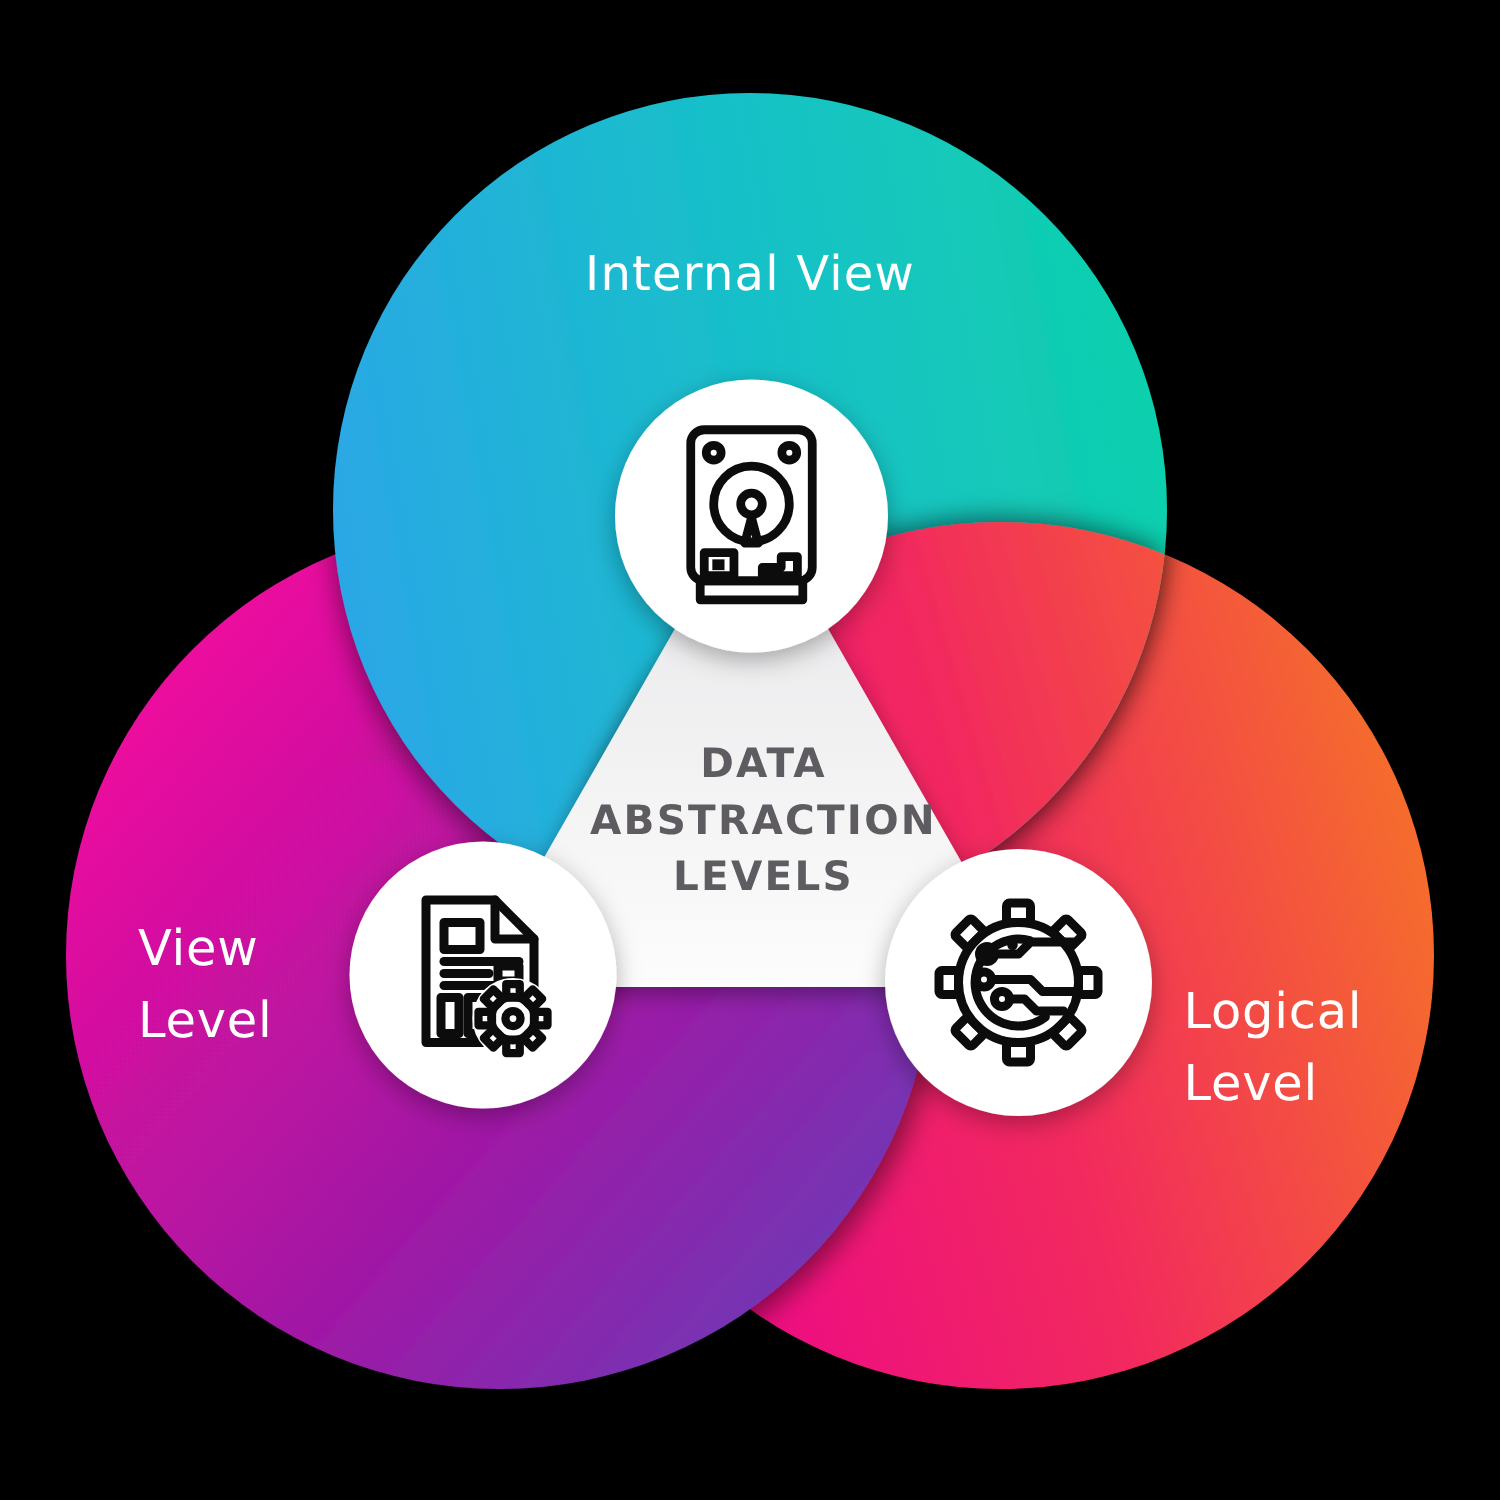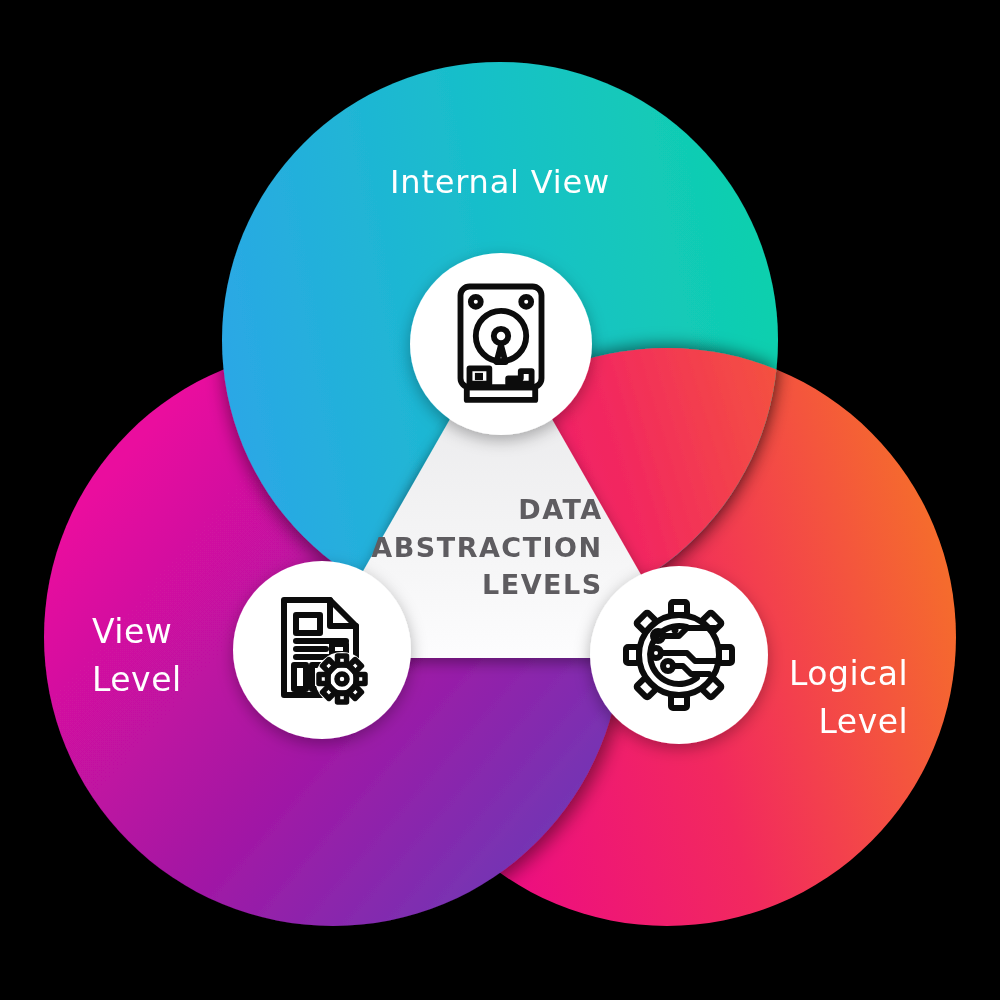--- a/index.html
+++ b/index.html
@@ -21,26 +21,26 @@
     left:500px;top:163px;
     transform:translateX(-50%);
     font-size:32px;letter-spacing:0.8px;font-weight:500;
   }
   .lbl.view{
     left:92px;top:608px;
     font-size:33px;line-height:48px;letter-spacing:0.5px;font-weight:500;
   }
   .lbl.logical{
     left:789px;top:650px;
-    font-size:33px;line-height:48px;letter-spacing:0.5px;font-weight:500;text-align:right;
+    font-size:33px;line-height:48px;letter-spacing:0.5px;font-weight:500;
   }
   .lbl.center{
-    left:487px;top:491px;
+    left:509px;top:491px;
     transform:translateX(-50%);
-    text-align:right;
+    text-align:center;
     font-weight:bold;
     font-size:27px;line-height:37.5px;letter-spacing:1.5px;
     color:#5e5c60;
   }
 </style>
 </head>
 <body>
 
 <div class="stage">
 

